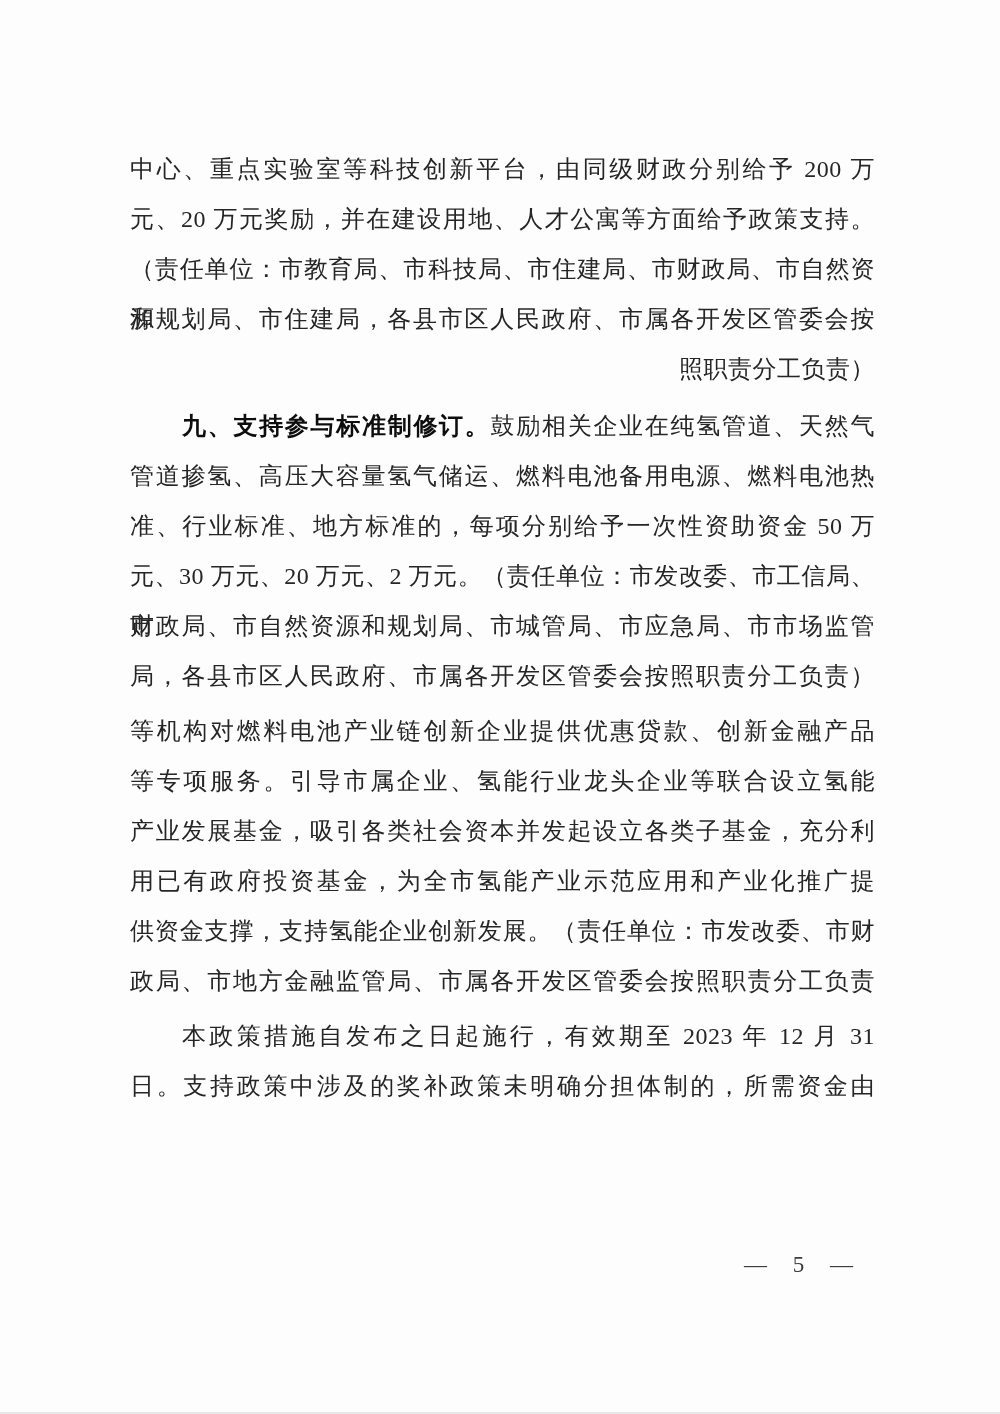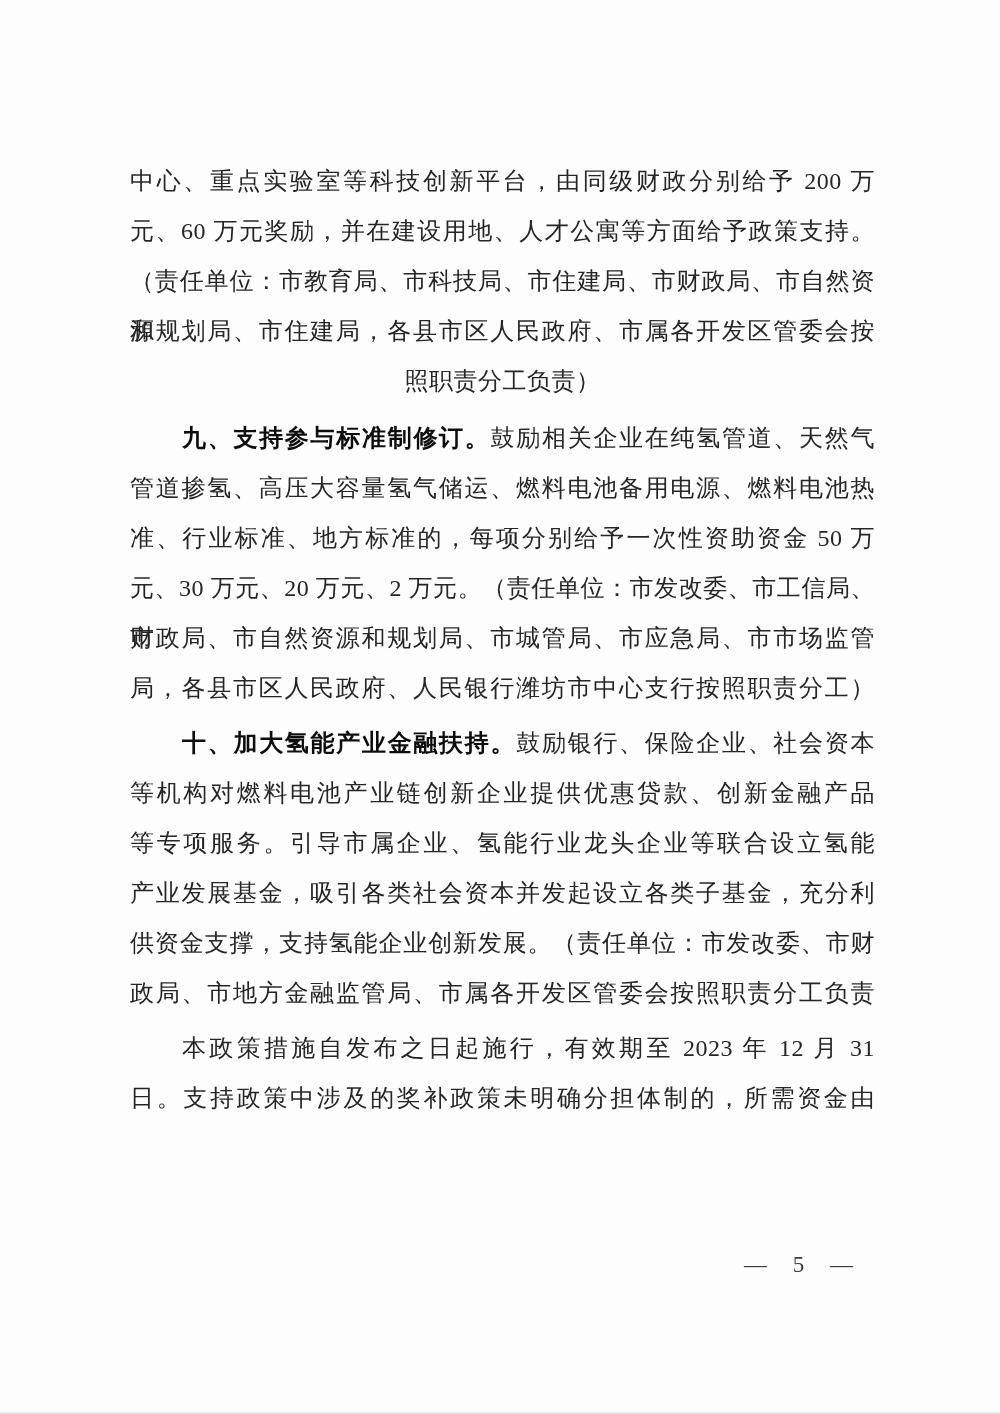--- a/index.html
+++ b/index.html
@@ -9,34 +9,34 @@
     font-family: "Liberation Serif", "DejaVu Serif", serif;
   }
   .page {
     position: relative;
     width: 1000px; height: 1414px;
     background: #fdfdfd;
     overflow: hidden;
   }
   .doc-body {
     position: absolute;
-    left: 130px; top: 156px;
+    left: 130px; top: 144px;
     width: 745px;
     color: #262626;
   }
   .para { margin: 0; }
   .para.spaced-7 { margin-top: 7px; }
   .para.spaced-5 { margin-top: 5px; }
   .line {
     height: 50px;
     line-height: 50px;
     font-size: 24px;
     letter-spacing: 0.5px;
     white-space: nowrap;
-    text-align: center;
+    text-align: right;
   }
   .line.fill {
     white-space: normal;
     text-align: justify;
     text-align-last: justify;
     text-justify: inter-character;
   }
   .line.indent { padding-left: 52px; }
   .line .heading {
     font-family: Liberation Sans, sans-serif;
@@ -60,38 +60,38 @@
     background: #e7e7e7;
   }
 </style>
 </head>
 <body>
 
 <div class="page">
   <div class="doc-body">
       <div class="para">
         <div class="line fill">中心、重点实验室等科技创新平台，由同级财政分别给予 200 万</div>
-        <div class="line fill">元、60 万元奖励，并在建设用地、人才公寓等方面给予政策支持。</div>
+        <div class="line fill">元、20 万元奖励，并在建设用地、人才公寓等方面给予政策支持。</div>
         <div class="line fill">（责任单位：市教育局、市科技局、市住建局、市财政局、市自然资源</div>
         <div class="line fill">和规划局、市住建局，各县市区人民政府、市属各开发区管委会按</div>
         <div class="line">照职责分工负责）</div>
       </div>
       <div class="para spaced-7">
         <div class="line fill indent"><span class="heading">九、支持参与标准制修订。</span>鼓励相关企业在纯氢管道、天然气</div>
         <div class="line fill">管道掺氢、高压大容量氢气储运、燃料电池备用电源、燃料电池热</div>
         <div class="line fill">准、行业标准、地方标准的，每项分别给予一次性资助资金 50 万</div>
         <div class="line fill">元、30 万元、20 万元、2 万元。（责任单位：市发改委、市工信局、市</div>
         <div class="line fill">财政局、市自然资源和规划局、市城管局、市应急局、市市场监管</div>
-        <div class="line fill">局，各县市区人民政府、人民银行潍坊市中心支行按照职责分工）</div>
+        <div class="line fill">局，各县市区人民政府、市属各开发区管委会按照职责分工负责）</div>
       </div>
       <div class="para spaced-5">
-        <div class="line fill indent"><span class="heading">十、加大氢能产业金融扶持。</span>鼓励银行、保险企业、社会资本</div>
         <div class="line fill">等机构对燃料电池产业链创新企业提供优惠贷款、创新金融产品</div>
         <div class="line fill">等专项服务。引导市属企业、氢能行业龙头企业等联合设立氢能</div>
         <div class="line fill">产业发展基金，吸引各类社会资本并发起设立各类子基金，充分利</div>
+        <div class="line fill">用已有政府投资基金，为全市氢能产业示范应用和产业化推广提</div>
         <div class="line fill">供资金支撑，支持氢能企业创新发展。（责任单位：市发改委、市财</div>
         <div class="line fill">政局、市地方金融监管局、市属各开发区管委会按照职责分工负责</div>
       </div>
       <div class="para spaced-5">
         <div class="line fill indent">本政策措施自发布之日起施行，有效期至 2023 年 12 月 31</div>
         <div class="line fill">日。支持政策中涉及的奖补政策未明确分担体制的，所需资金由</div>
       </div>
     </div>
   <div class="footer">— 5 —</div>
   <div class="scan-bottom-edge"></div>

